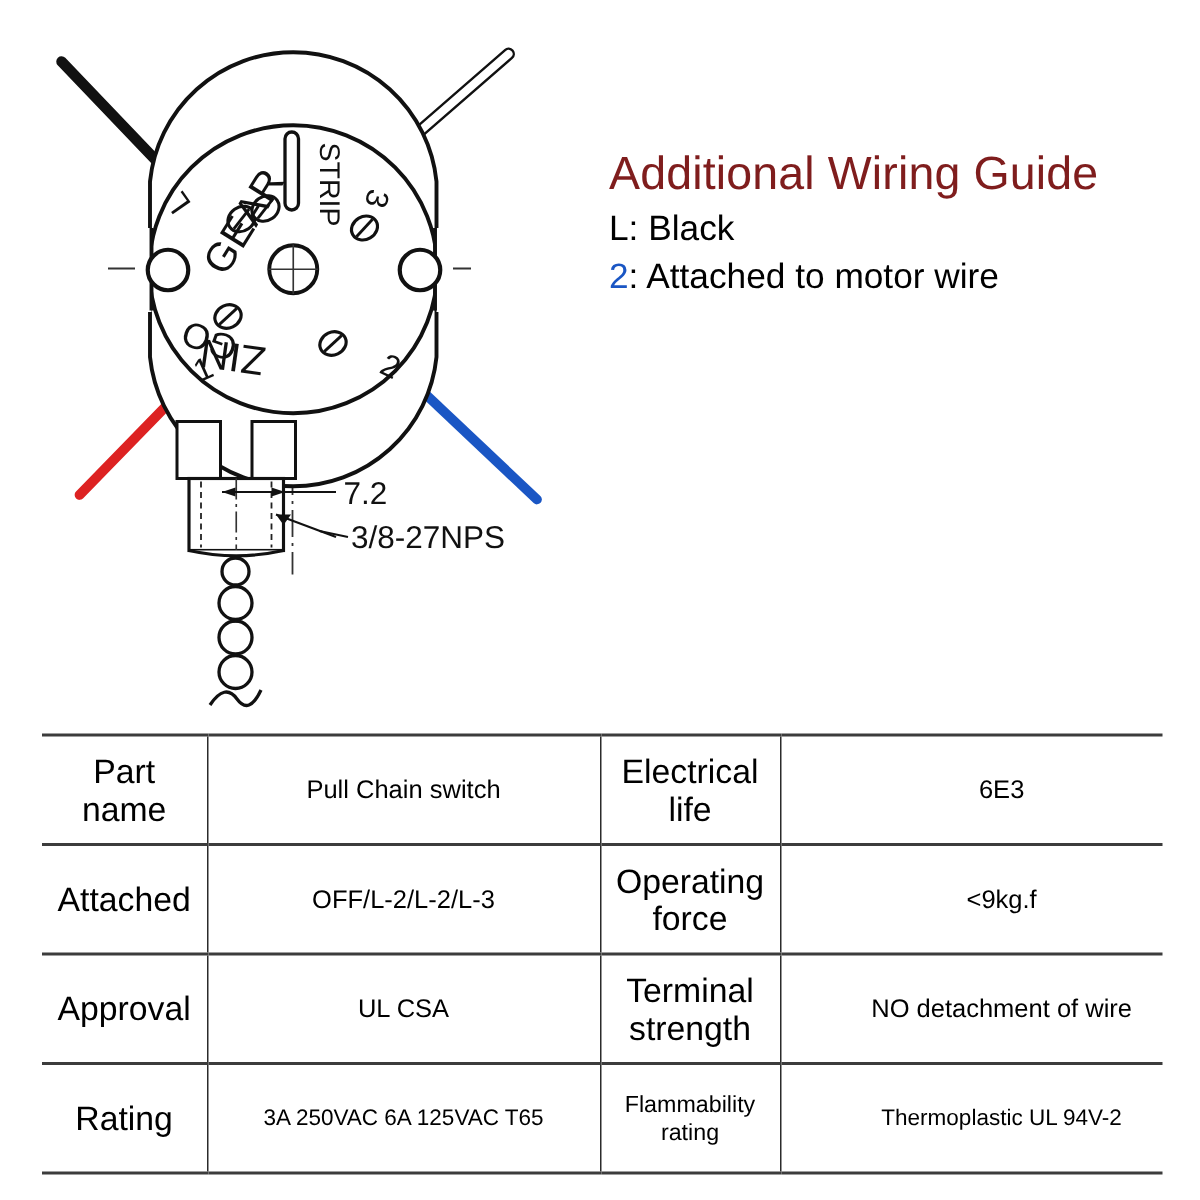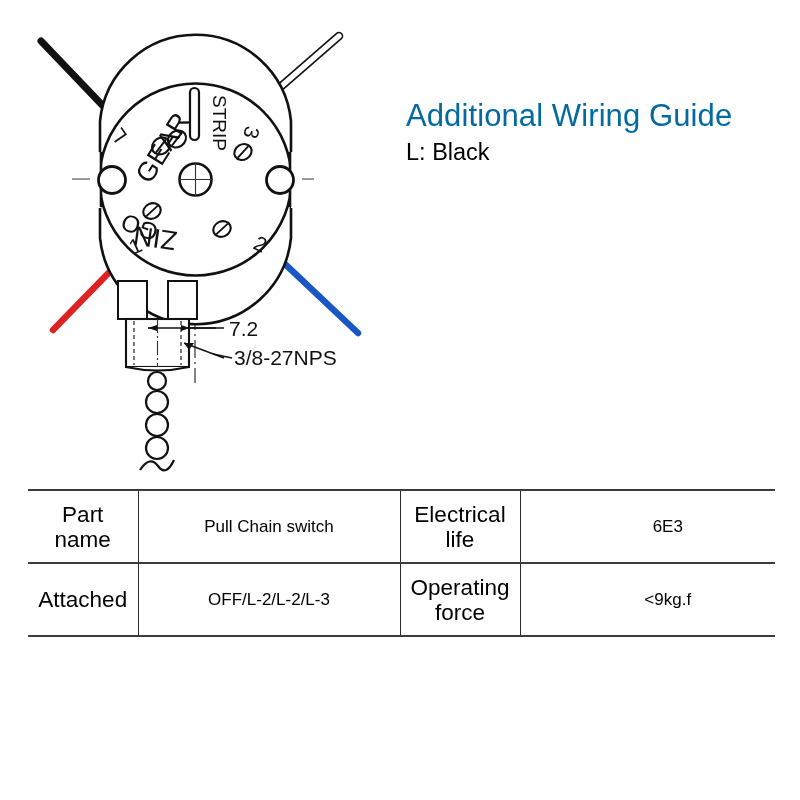--- a/index.html
+++ b/index.html
@@ -37,21 +37,21 @@
     position: absolute;
     left: 406px;
     top: 96px;
     width: 392px;
   }
   #guide-title {
     font-size: 31px;
     line-height: 40px;
     letter-spacing: 0.1px;
     white-space: nowrap;
-    color: #0369a1;
+    color: #7f1d1d;
   }
   #guide-list {
   }
   .guide-row {
     font-size: 23.5px;
     line-height: 32px;
     white-space: nowrap;
   }
   .guide-row.wrap { white-space: normal; }
   .guide-key { font-weight: 400; }
@@ -233,20 +233,23 @@
 
   <div id="guide">
     <div id="guide-title">Additional Wiring Guide</div>
     <div id="guide-list">
 
       <div class="guide-row">
         <span class="guide-key" style="color: rgb(0, 0, 0);">L</span><span style="color: rgb(0, 0, 0);">: </span><span>Black</span>
       </div>
 
 
+      <div class="guide-row">
+        <span class="guide-key" style="color: rgb(26, 86, 196);">2</span><span style="color: rgb(0, 0, 0);">: </span><span>Attached to motor wire</span>
+      </div>
 
 
     </div>
   </div>
 
   <table id="spec-table">
     <colgroup>
       <col class="col-a">
         <col class="col-b">
         <col class="col-c">
@@ -258,16 +261,28 @@
         <td class="val">Pull Chain switch</td>
         <td class="lab">Electrical<br>life</td>
         <td class="val">6E3</td>
       </tr>
       <tr>
         <td class="lab">Attached</td>
         <td class="val">OFF/L-2/L-2/L-3</td>
         <td class="lab">Operating<br>force</td>
         <td class="val">&lt;9kg.f</td>
       </tr>
+      <tr>
+        <td class="lab">Approval</td>
+        <td class="val">UL CSA</td>
+        <td class="lab">Terminal<br>strength</td>
+        <td class="val">NO detachment of wire</td>
+      </tr>
+      <tr>
+        <td class="lab">Rating</td>
+        <td class="val-sm">3A 250VAC 6A 125VAC T65</td>
+        <td class="lab-sm">Flammability<br>rating</td>
+        <td class="val-sm">Thermoplastic UL 94V-2</td>
+      </tr>
     </tbody>
   </table>
 
 </div>
 
 </body></html>

